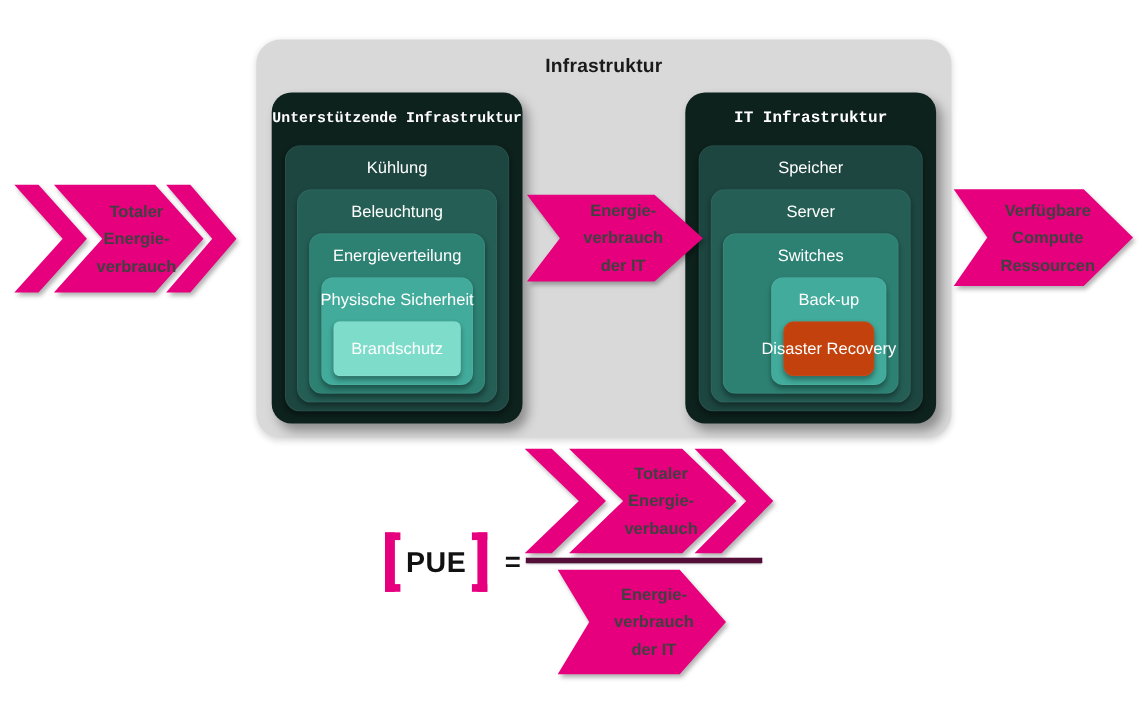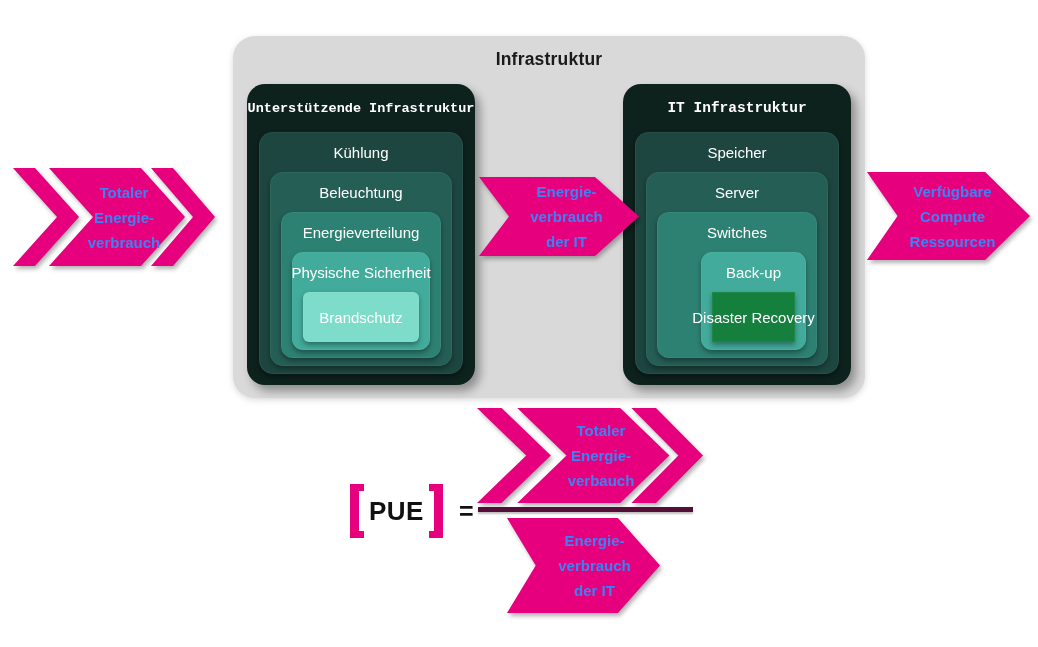--- a/index.html
+++ b/index.html
@@ -53,21 +53,21 @@
   
   .arrow { position:absolute; }
   .arrow svg {
     position:absolute; left:0; top:0; width:100%; height:100%;
     fill:#e6007e; filter:drop-shadow(2px 3px 2px rgba(0,0,0,0.30));
     overflow:visible;
   }
   .arrow-text {
     position:absolute; top:0; bottom:0;
     display:flex; align-items:center; justify-content:center;
-    text-align:center; color:#3b82f6; font-weight:bold;
+    text-align:center; color:#404040; font-weight:bold;
     font-size:15px; line-height:25px; white-space:pre-line;
   }
 
   
   .formula-left {
     position:absolute; left:350px; top:483px; height:56px;
     display:flex; align-items:center;
   }
   .bracket { width:14px; height:54px; }
   .bracket.lb { border-left:9px solid #e6007e; border-top:7px solid #e6007e; border-bottom:7px solid #e6007e; }
@@ -124,21 +124,21 @@
             <div class="layer-inner">
               <div class="layer" style="background: rgb(36, 94, 85); border-radius: 13px;">
                 <div class="layer-label">Server</div>
                 <div class="layer-inner">
                   <div class="layer" style="background: rgb(45, 129, 115); border-radius: 12px;">
                     <div class="layer-label">Switches</div>
                     <div class="layer-inner">
                       <div class="layer" style="background: rgb(66, 171, 155); border-radius: 11px; margin-left: 33px;">
                         <div class="layer-label">Back-up</div>
                         <div class="layer-inner">
-                          <div class="layer leaf" style="background: #15803d; border-radius: 0;">
+                          <div class="layer leaf" style="background: #c2410c; border-radius: 10px;">
                             <div class="layer-label">Disaster Recovery</div>
                           </div>
                         </div>
                       </div>
                     </div>
                   </div>
                 </div>
               </div>
             </div>
           </div>

